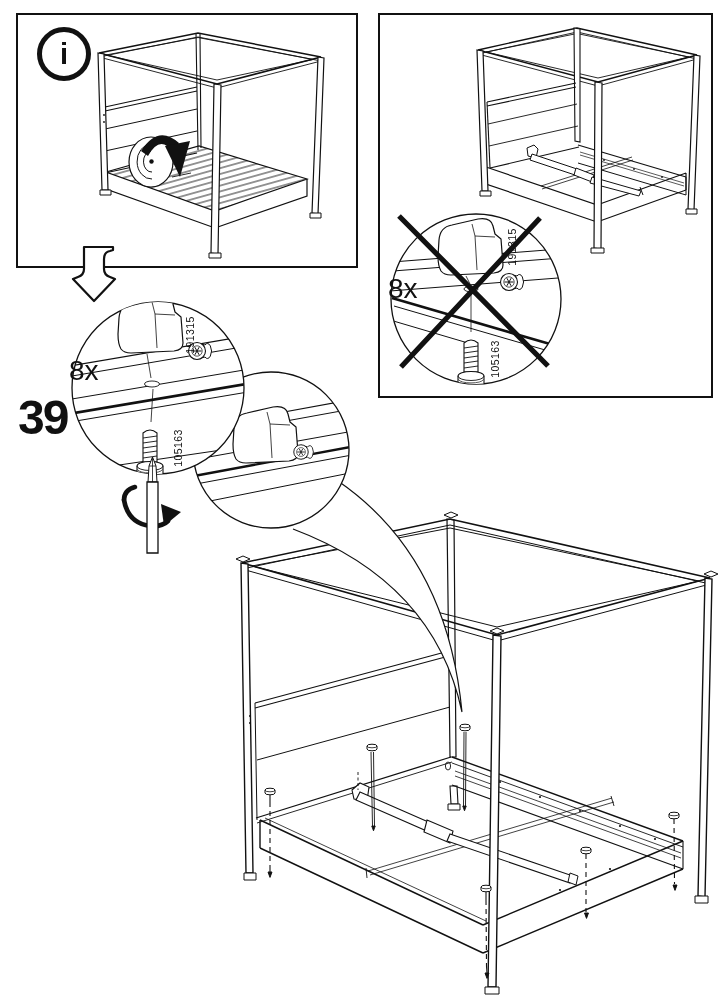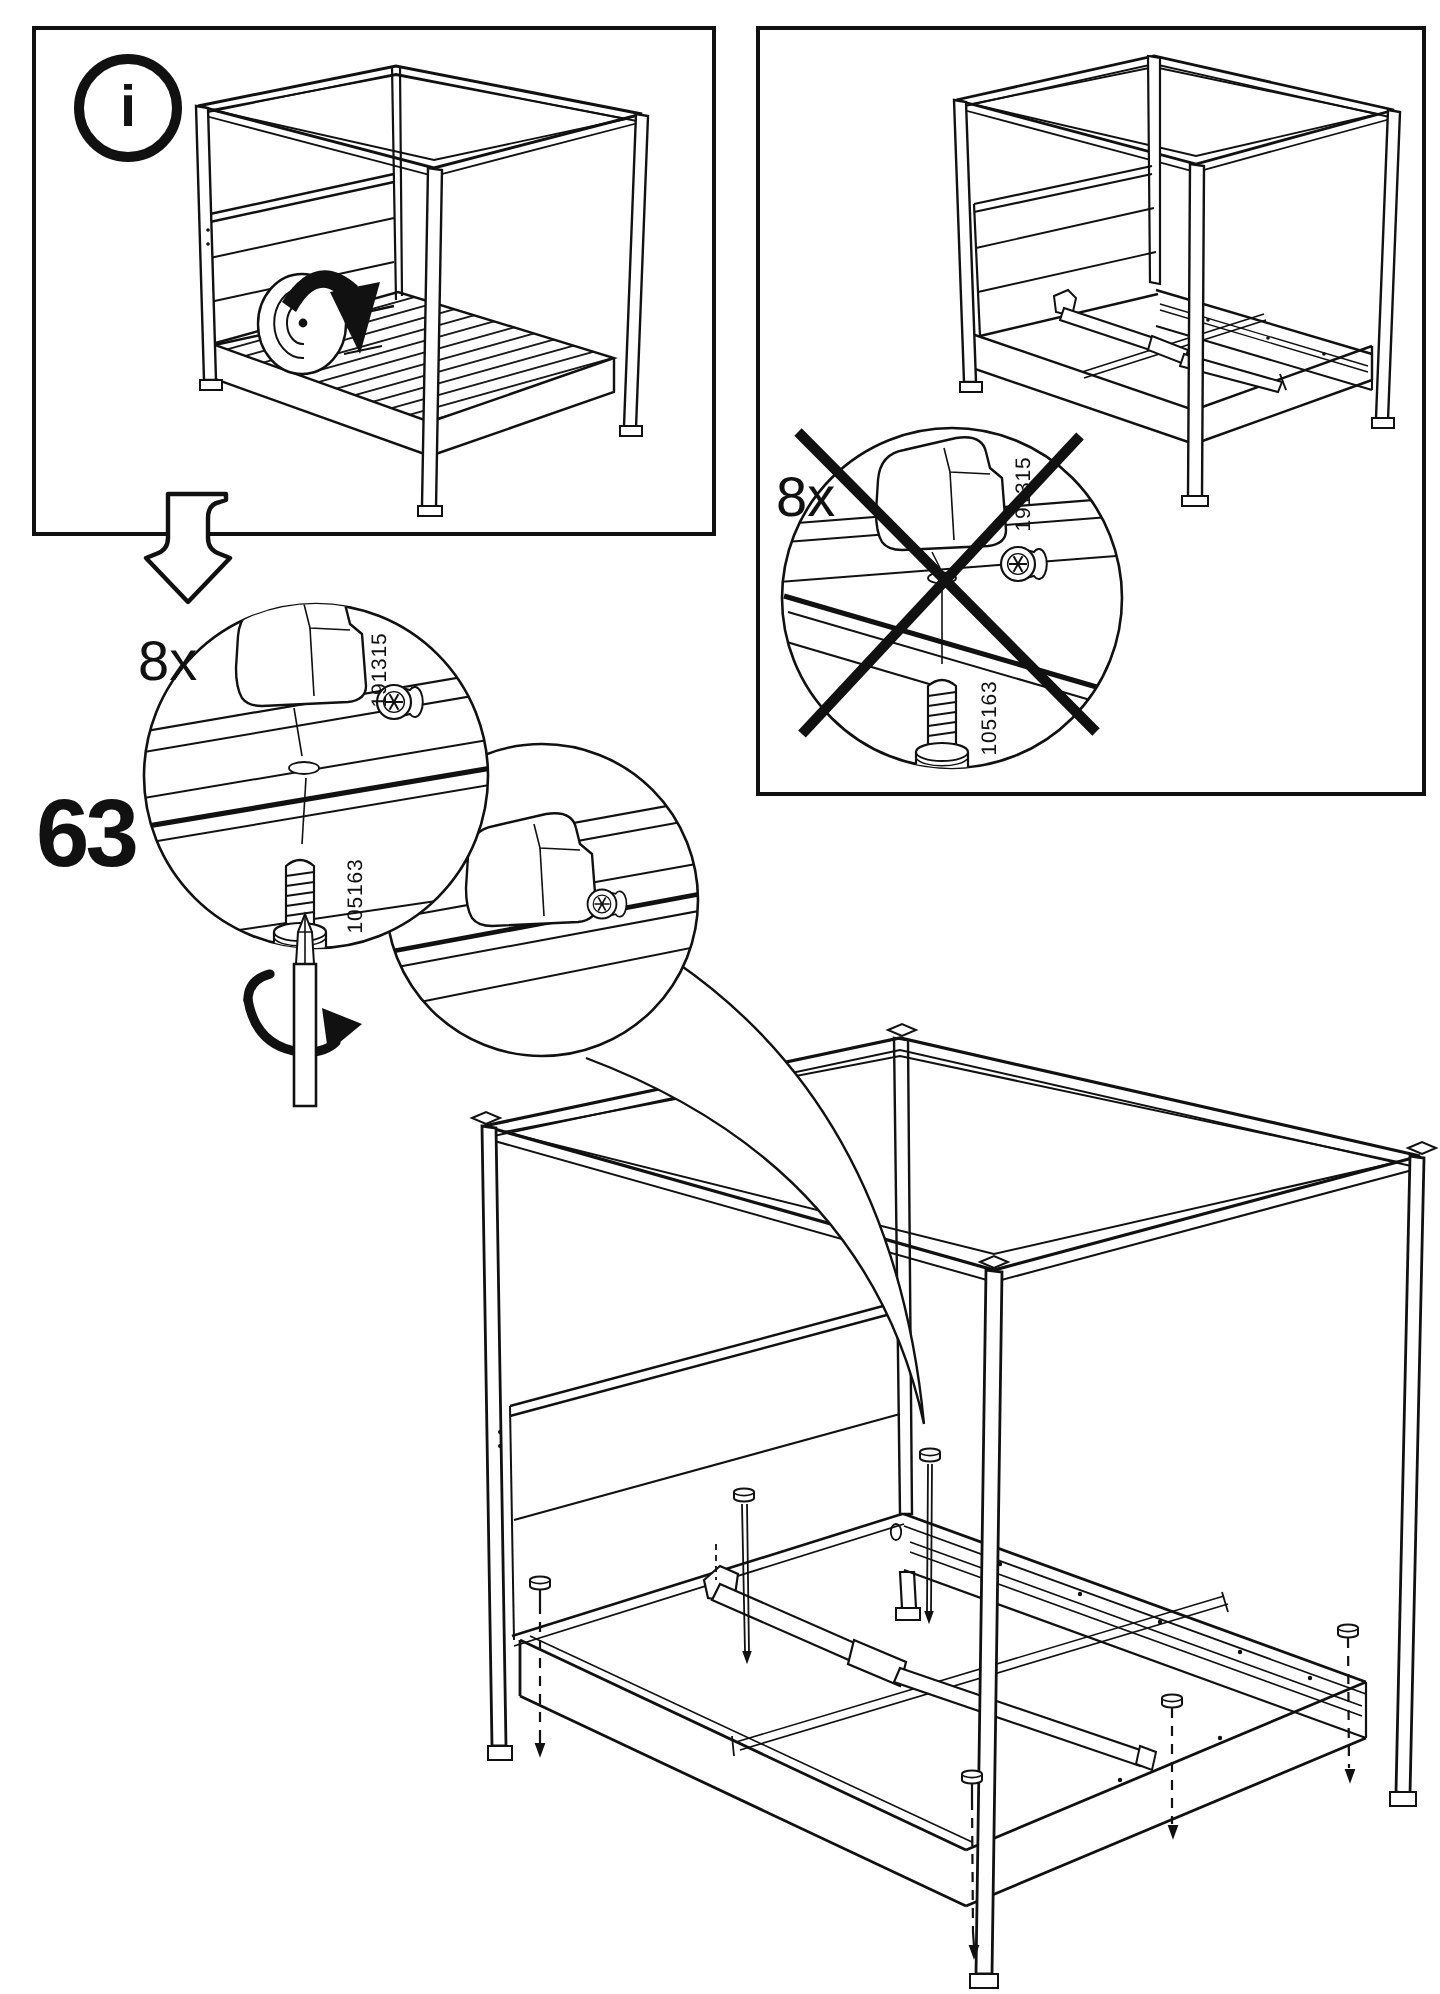--- a/index.html
+++ b/index.html
@@ -5,21 +5,21 @@
   html,body{margin:0;padding:0;background:#fff;}
   body{width:720px;height:997px;position:relative;font-family:"Liberation Sans",sans-serif;color:#111;overflow:hidden;}
   .abs{position:absolute;}
   #artwork{position:absolute;left:0;top:0;}
   .panel-border{position:absolute;border:2.2px solid #111;background:transparent;}
   #panel-info{left:16px;top:13px;width:338px;height:251px;}
   #panel-wrong{left:378px;top:13px;width:331px;height:381px;}
   #info-icon{left:37px;top:27px;width:44px;height:44px;border:5px solid #111;border-radius:50%;
     display:flex;align-items:center;justify-content:center;font-size:29px;font-weight:900;}
   #step-number{left:18px;top:394px;font-size:48px;font-weight:900;letter-spacing:-2px;line-height:1;}
-  .qty{font-size:28px;font-weight:400;line-height:1;}
+  .qty{font-size:28px;font-weight:400;line-height:1;margin-top:40px;}
   #qty-detail{left:69px;top:317px;}
   #qty-wrong{left:388px;top:235px;}
   .part-label{font-size:10.5px;letter-spacing:.4px;white-space:nowrap;transform:translate(-50%,-50%) rotate(-90deg);}
   #part-cam-detail{left:190px;top:335px;}
   #part-screw-detail{left:178px;top:448px;}
   #part-cam-wrong{left:512px;top:247px;}
   #part-screw-wrong{left:495px;top:359px;}
   svg *{vector-effect:none;}
 </style>
 </head>
@@ -287,21 +287,21 @@
     <path d="M152.5,457 L156,466 L157,482 L148,482 L149,466 Z" fill="#fff" stroke-width="1"></path>
     <path d="M149,466 L156,466 M152.5,457 L152.5,482" stroke-width="0.8"></path>
     <path d="M147,482 L158,482 L158,553 L147,553 Z" fill="#fff" stroke-width="1.3"></path>
   </g>
 </svg>
 
 <div id="info-icon" class="abs">
   <span>i</span>
 </div>
 
-<div id="step-number" class="abs">63</div>
+<div id="step-number" class="abs">39</div>
 
 <div id="qty-detail" class="abs qty">8x</div>
 <div id="qty-wrong" class="abs qty">8x</div>
 
 <div id="part-cam-detail" class="abs part-label">191315</div>
 <div id="part-screw-detail" class="abs part-label">105163</div>
 <div id="part-cam-wrong" class="abs part-label">191315</div>
 <div id="part-screw-wrong" class="abs part-label">105163</div>
 
 </body></html>

